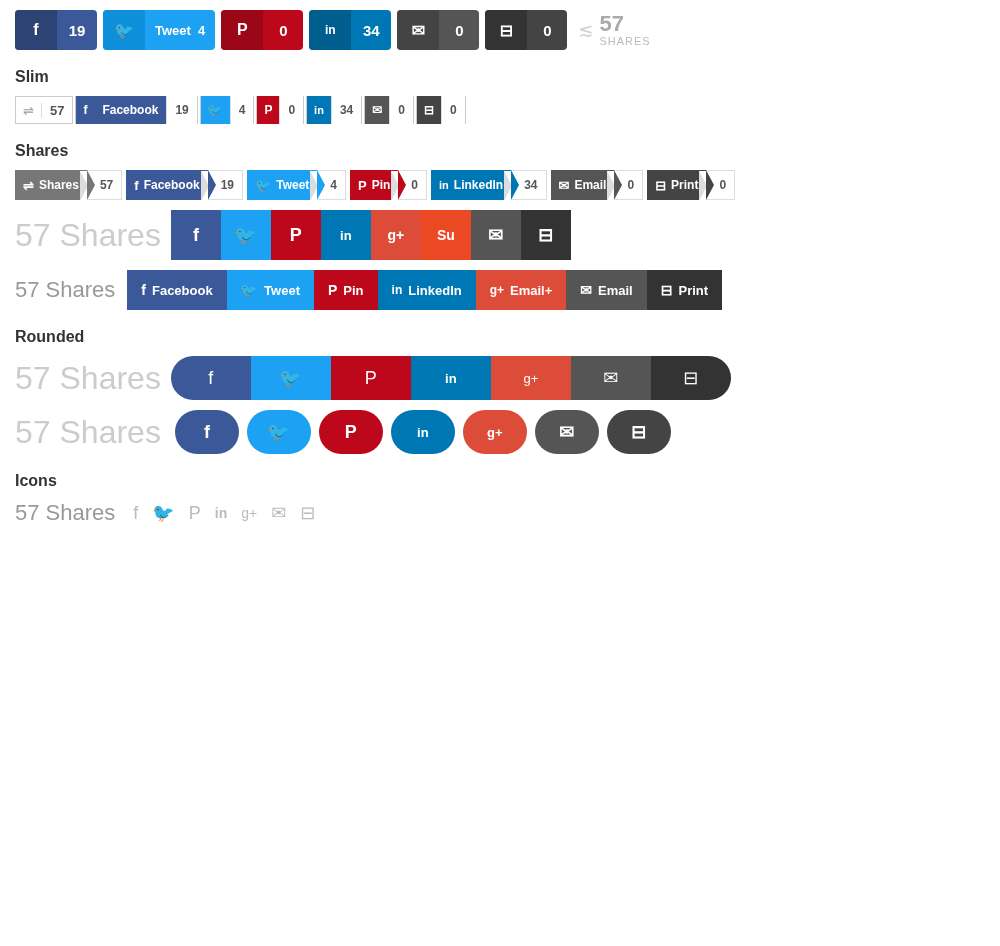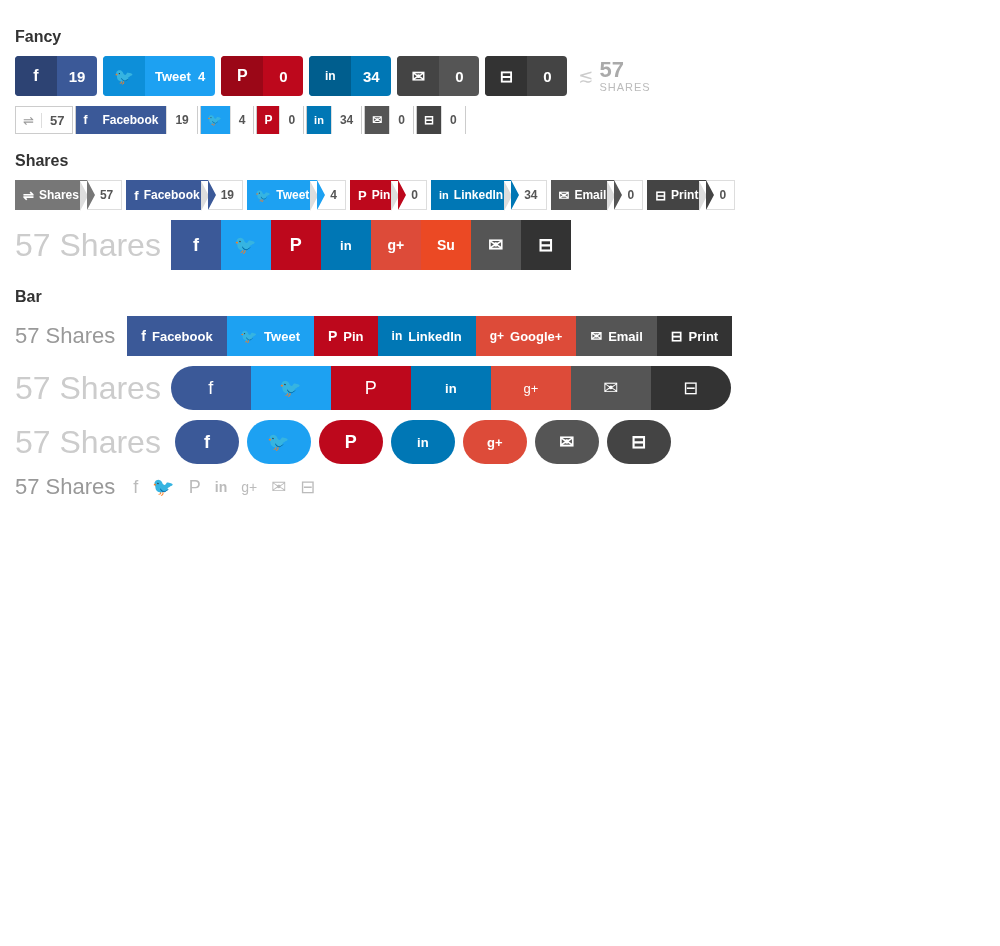--- a/index.html
+++ b/index.html
@@ -126,21 +126,20 @@
     .icons-shares-text { font-size: 22px; color: #999; margin-right: 4px; font-weight: 300; white-space: nowrap; }
     .icon-link { font-size: 18px; color: #bbb; cursor: pointer; }
 
     
     .section { margin-bottom: 10px; }
   </style>
 </head>
 <body>
 
 <div class="section">
-  <div class="section-title">Fancy</div>
   <div class="fancy-row">
     <button class="fancy-btn fb">
       <span class="icon-part">f</span>
       <span class="count-part">19</span>
     </button>
     <button class="fancy-btn tw">
       <span class="icon-part">🐦</span>
       <span class="count-part" style="font-size:13px;">Tweet &nbsp; <span>4</span></span>
     </button>
     <button class="fancy-btn pi">
@@ -163,20 +162,21 @@
       <span class="share-icon-grey">≲</span>
       <div>
         <div class="total-num">57</div>
         <div class="shares-label">SHARES</div>
       </div>
     </div>
   </div>
 </div>
 
 <div class="section">
+  <div class="section-title">Slim</div>
   <div class="slim-row">
     <div class="slim-total" style="cursor:pointer;">
       <div class="st-icon">⇌</div>
       <div class="st-num">57</div>
     </div>
     <div class="slim-btn slim-fb">
       <div class="s-icon">f</div>
       <div class="s-label">Facebook</div>
       <div class="s-count">19</div>
     </div>
@@ -268,21 +268,20 @@
       <div class="block-icon-btn bi-li" style="font-size:13px;font-weight:900;">in</div>
       <div class="block-icon-btn bi-gp" style="font-size:14px;">g+</div>
       <div class="block-icon-btn bi-su" style="font-size:14px;">Su</div>
       <div class="block-icon-btn bi-em">✉</div>
       <div class="block-icon-btn bi-pr">⊟</div>
     </div>
   </div>
 </div>
 
 <div class="section">
-  <div class="section-title">Bar</div>
   <div class="bar-row">
     <span class="bar-shares-text">57 Shares</span>
     <div class="bar-btns">
       <div class="bar-btn bb-fb">
         <span class="bi">f</span>
         <span>Facebook</span>
       </div>
       <div class="bar-btn bb-tw">
         <span class="bi">🐦</span>
         <span>Tweet</span>
@@ -290,35 +289,36 @@
       <div class="bar-btn bb-pi">
         <span class="bi">P</span>
         <span>Pin</span>
       </div>
       <div class="bar-btn bb-li">
         <span class="bi" style="font-size:12px;font-weight:900;">in</span>
         <span>LinkedIn</span>
       </div>
       <div class="bar-btn bb-gp">
         <span class="bi" style="font-size:12px;">g+</span>
-        <span>Google+</span>
+        <span>Email+</span>
       </div>
       <div class="bar-btn bb-em">
         <span class="bi">✉</span>
         <span>Email</span>
       </div>
       <div class="bar-btn bb-pr">
         <span class="bi">⊟</span>
         <span>Print</span>
       </div>
     </div>
   </div>
 </div>
 
 <div class="section">
+  <div class="section-title">Rounded</div>
   <div class="rounded-row">
     <span class="rounded-shares-text">57 Shares</span>
     <div class="rounded-btns">
       <div class="rounded-btn rb-fb">f</div>
       <div class="rounded-btn rb-tw">🐦</div>
       <div class="rounded-btn rb-pi">P</div>
       <div class="rounded-btn rb-li" style="font-size:13px;font-weight:900;">in</div>
       <div class="rounded-btn rb-gp" style="font-size:13px;">g+</div>
       <div class="rounded-btn rb-em">✉</div>
       <div class="rounded-btn rb-pr">⊟</div>
@@ -333,20 +333,21 @@
     <div class="oval-btn ob-tw">🐦</div>
     <div class="oval-btn ob-pi">P</div>
     <div class="oval-btn ob-li" style="font-size:13px;">in</div>
     <div class="oval-btn ob-gp" style="font-size:13px;">g+</div>
     <div class="oval-btn ob-em">✉</div>
     <div class="oval-btn ob-pr">⊟</div>
   </div>
 </div>
 
 <div class="section">
+  <div class="section-title">Icons</div>
   <div class="icons-row">
     <span class="icons-shares-text">57 Shares</span>
     <span class="icon-link">f</span>
     <span class="icon-link">🐦</span>
     <span class="icon-link">P</span>
     <span class="icon-link" style="font-size:14px;font-weight:bold;">in</span>
     <span class="icon-link" style="font-size:14px;">g+</span>
     <span class="icon-link">✉</span>
     <span class="icon-link">⊟</span>
   </div>

